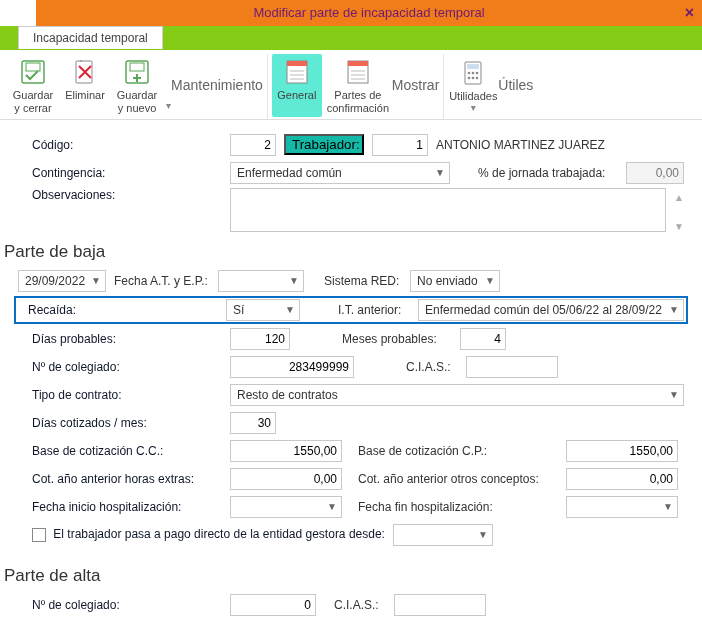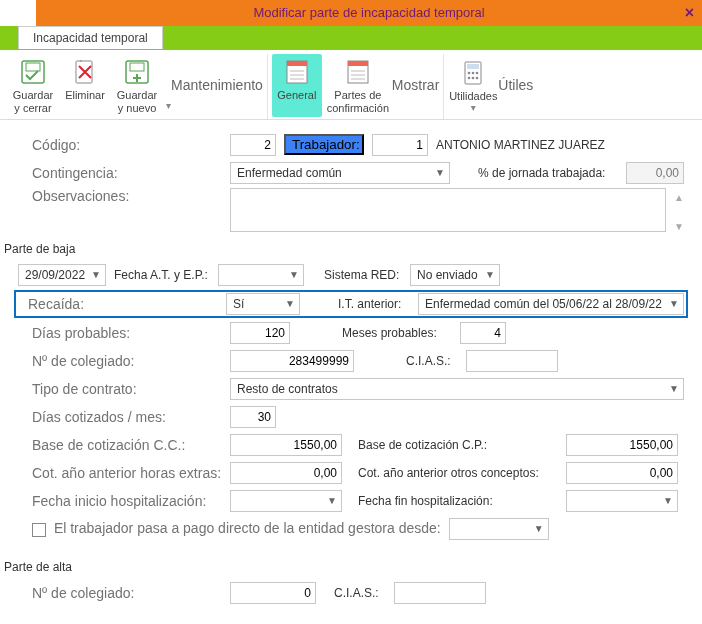--- a/index.html
+++ b/index.html
@@ -110,28 +110,28 @@
   }
   .row {
     display: flex;
     align-items: center;
     min-height: 26px;
     gap: 8px;
   }
   .row + .row { margin-top: 2px; }
   .lbl {
     width: 190px;
-    font-size: 14px;
-    color: #737373;
+    font-size: 12px;
+    color: #0f172a;
     flex-shrink: 0;
   }
   .lbl.indent { padding-left: 14px; width: 204px;}
   .lbl2 { font-size: 12px; color: #333; flex-shrink: 0; }
   .section-title {
-    font-size: 12px;
+    font-size: 17px;
     color: #333;
     margin: 10px 0 6px -14px;
   }
   input.txt, .dd, textarea.txta {
     border: 1px solid #c8c8c8;
     font: inherit;
     padding: 2px 4px;
     height: 22px;
     background: #fff;
   }
@@ -273,21 +273,21 @@
     </div>
     <div class="ribbon-caption">Útiles</div>
   </div>
 </div>
 
 <div class="form">
 
   <div class="row">
     <span class="lbl indent">Código:</span>
     <input class="txt num" style="width: 46px;" value="2">
-    <button class="txt" style="width:80px;background:#3b82f6;cursor:pointer">Trabajador:</button>
+    <button class="txt" style="width:80px;background:#14b8a6;cursor:pointer">Trabajador:</button>
     <input class="txt num" style="width: 56px;" value="1">
     <span class="lbl2">ANTONIO MARTINEZ JUAREZ</span>
   </div>
 
   <div class="row">
     <span class="lbl indent">Contingencia:</span>
     <div class="dd" style="width:220px">
       <span>Enfermedad común</span>
         <span class="caret">▼</span>
     </div>

